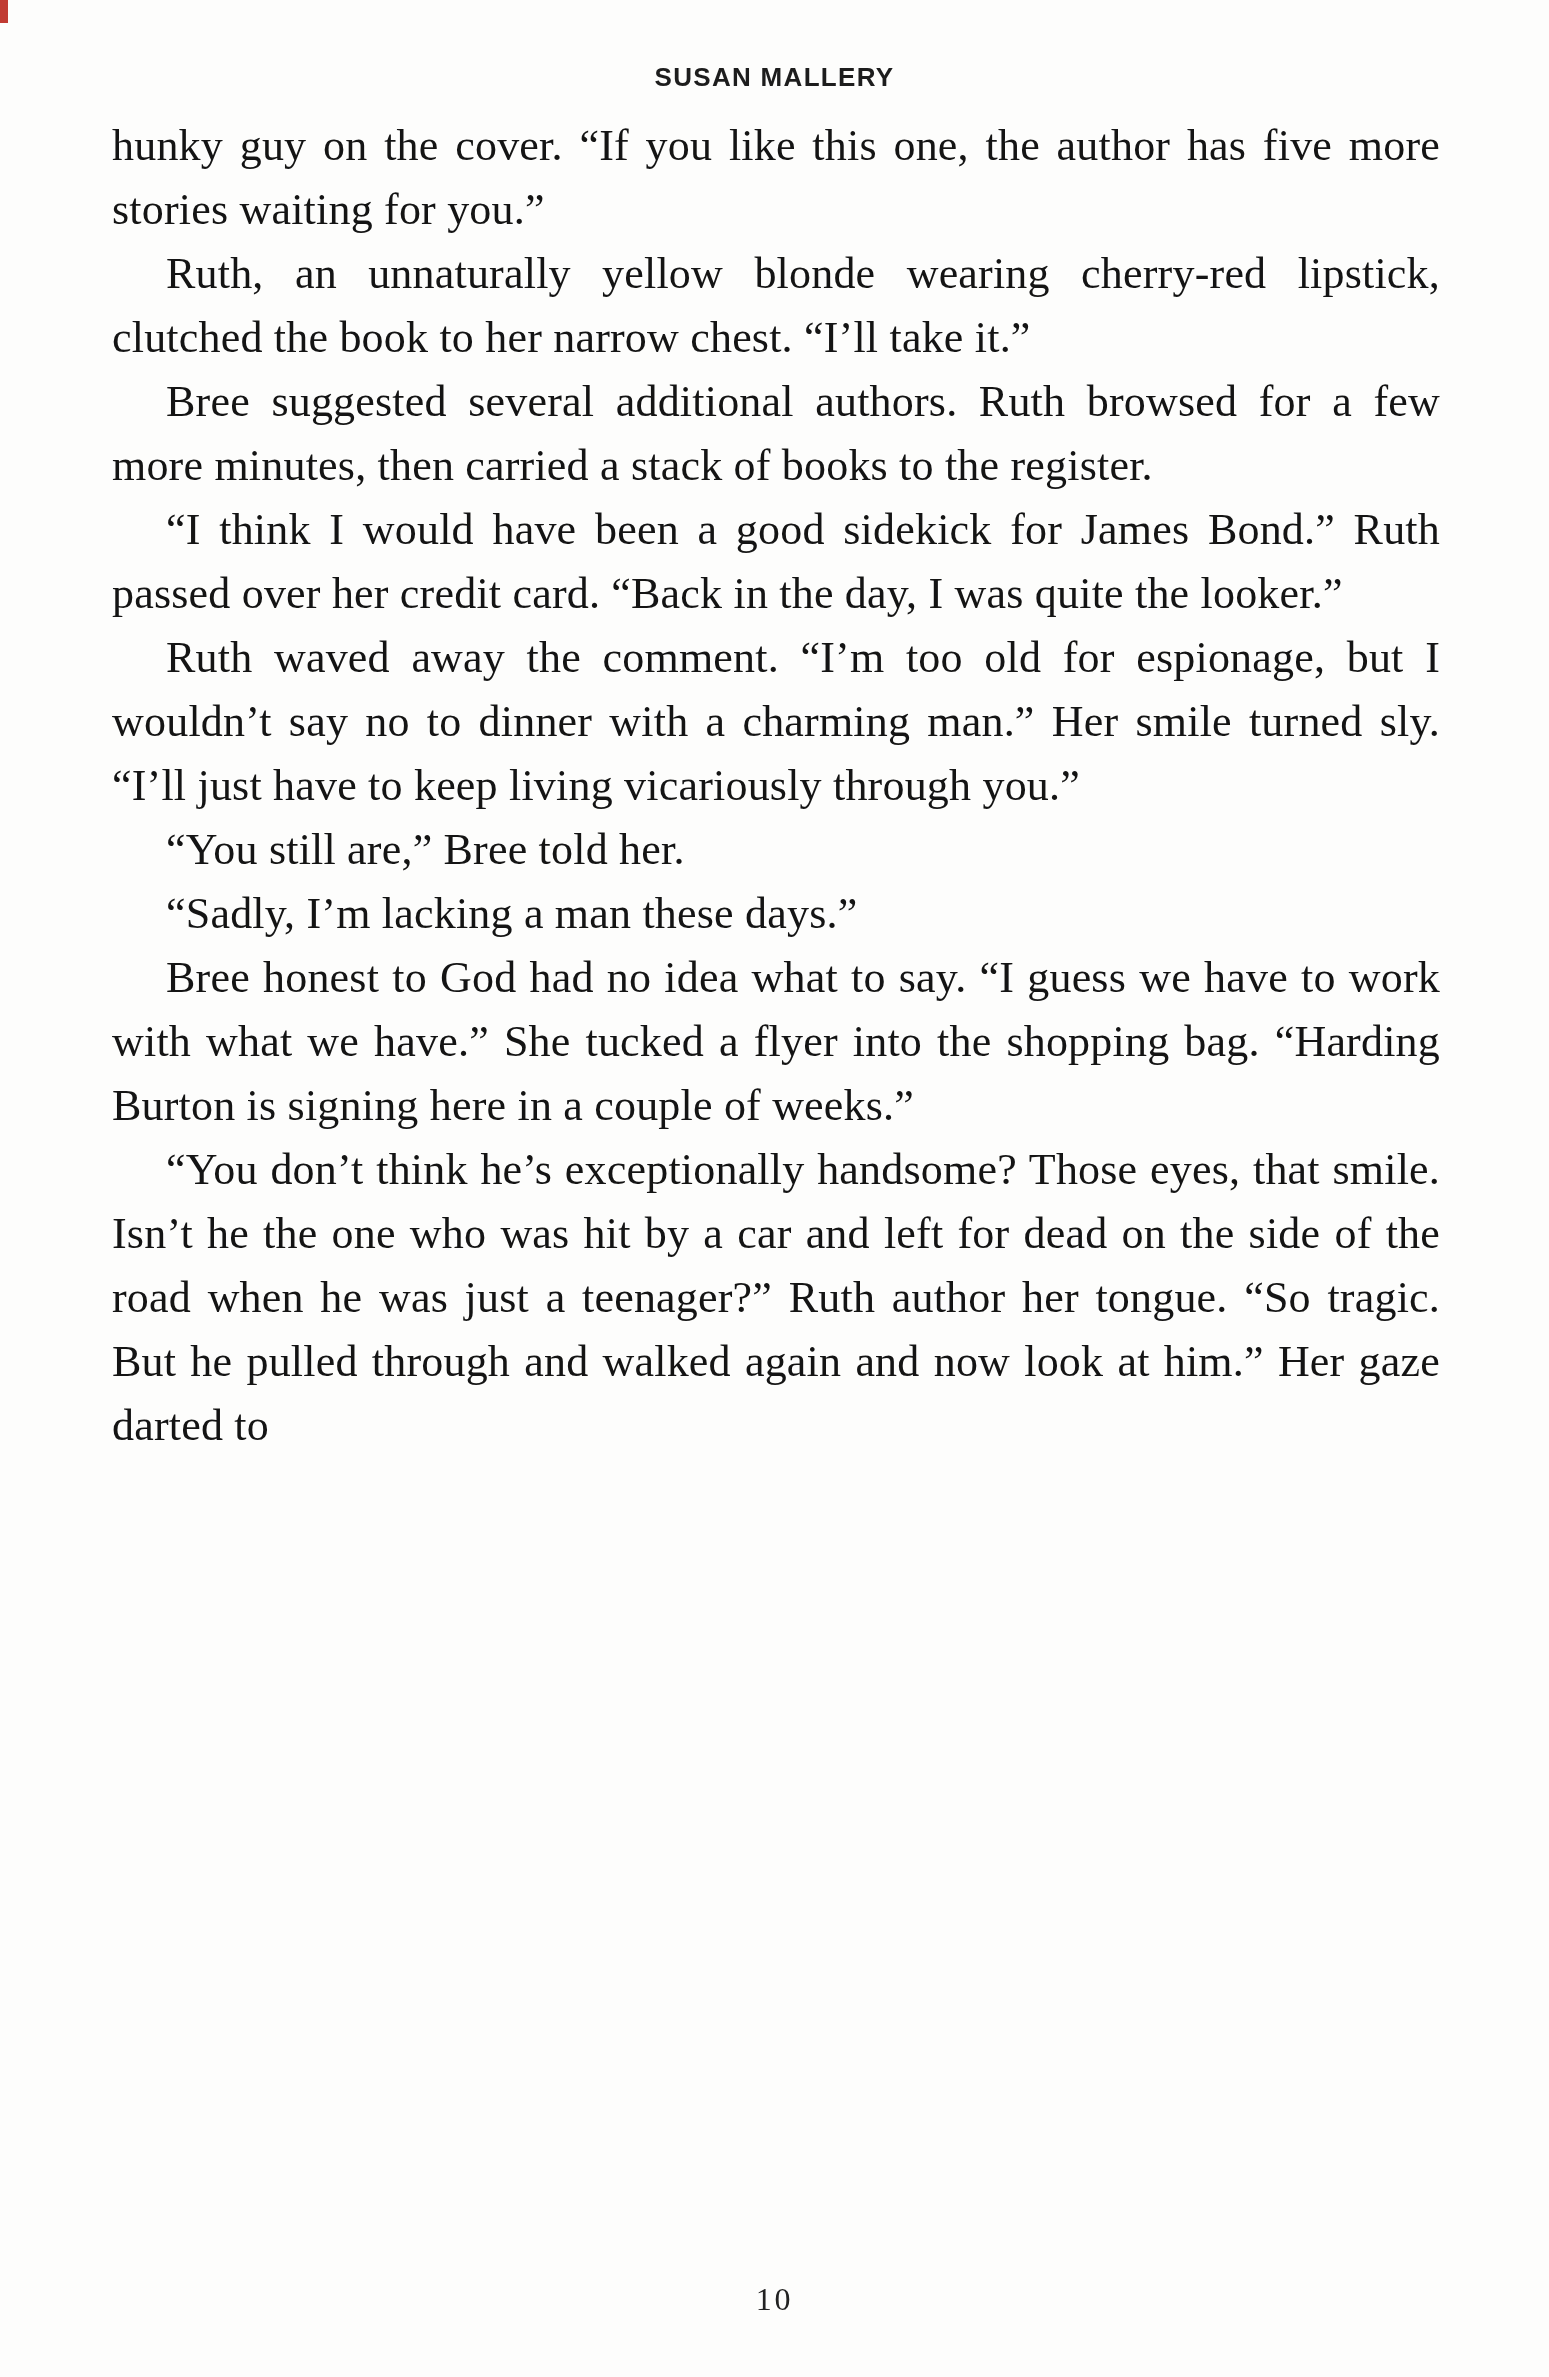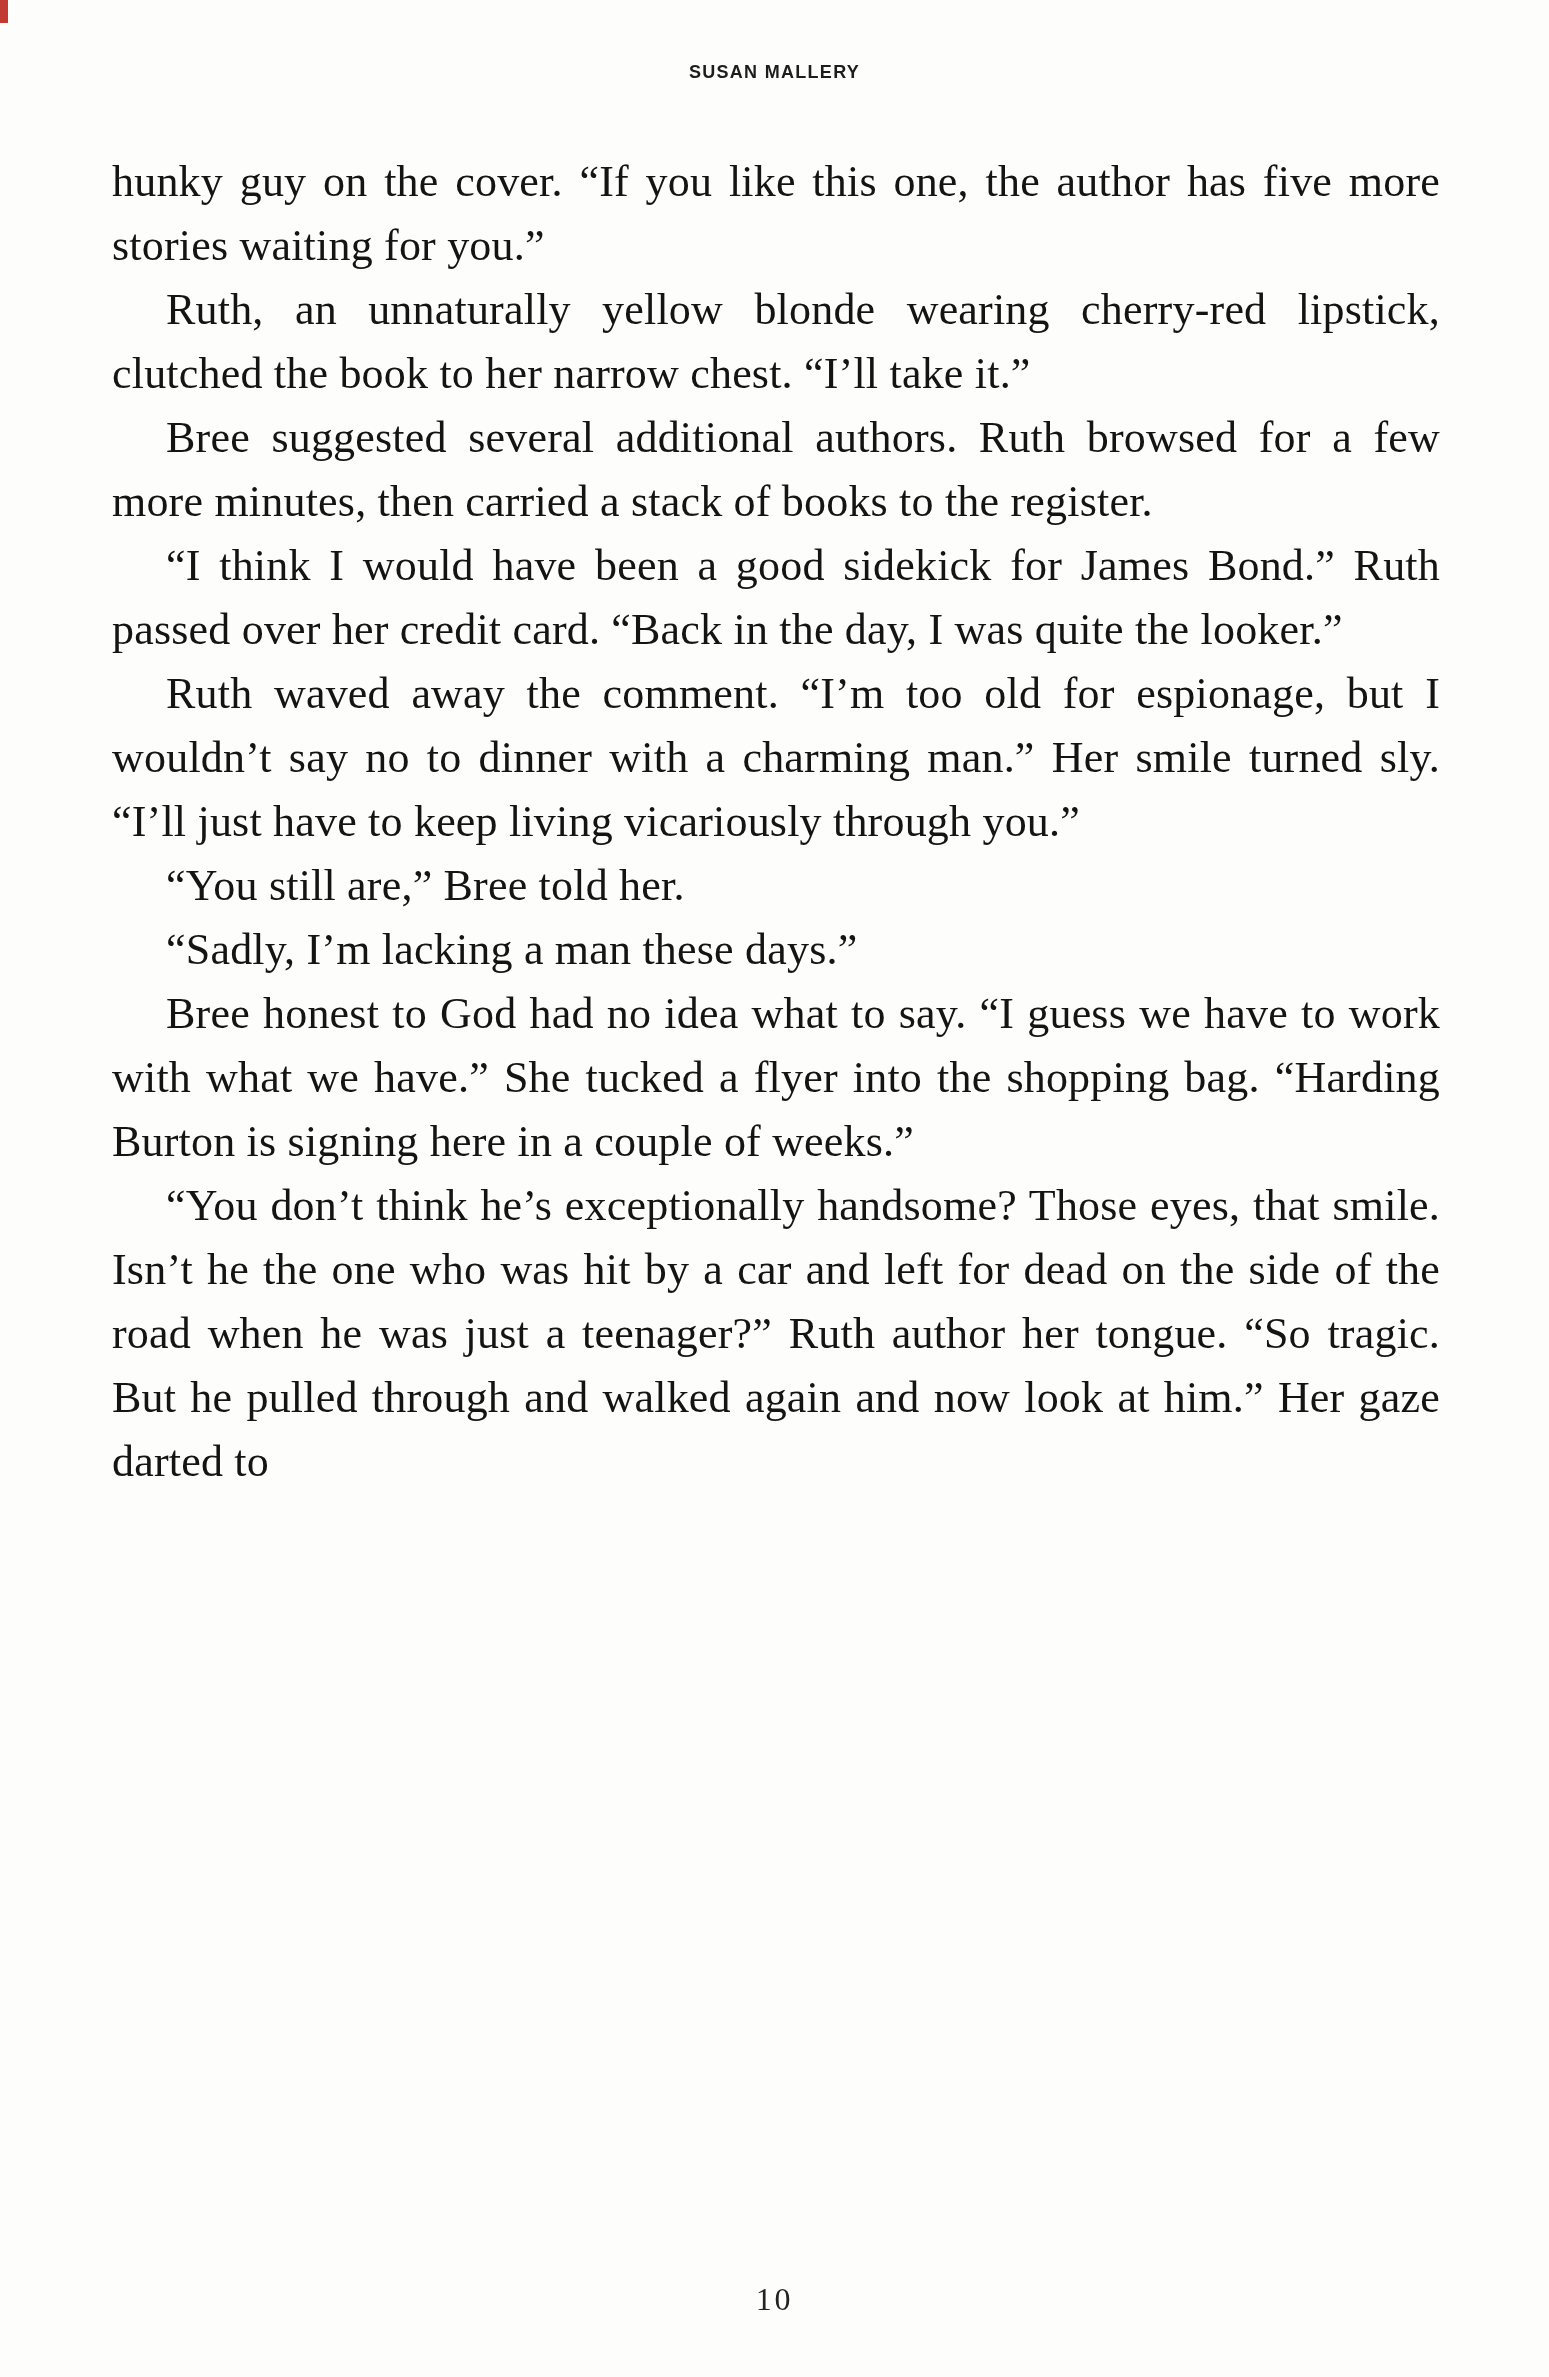--- a/index.html
+++ b/index.html
@@ -26,42 +26,41 @@
     background: #c13b33;
   }
   .running-head {
     position: absolute;
     top: 62px;
     left: 0;
     width: 100%;
     text-align: center;
     font-family: "Liberation Sans", "DejaVu Sans", sans-serif;
     font-weight: 700;
-    font-size: 18px;
+    font-size: 26px;
     letter-spacing: 1.3px;
     color: #1d1d1d;
   }
   .body-text {
     position: absolute;
     top: 114px;
     left: 112px;
     right: 109px;
     font-size: 44px;
     line-height: 64px;
     text-align: justify;
     letter-spacing: 0.2px;
     color: #141414;
   }
   .body-text p {
     margin: 0;
     text-indent: 54px;
   }
   .body-text p.continuation {
     text-indent: 0;
-    margin-top: 36px;
   }
   .page-number {
     position: absolute;
     bottom: 59px;
     left: 0;
     width: 100%;
     text-align: center;
     font-size: 32px;
     letter-spacing: 2.7px;
     color: #222222;

